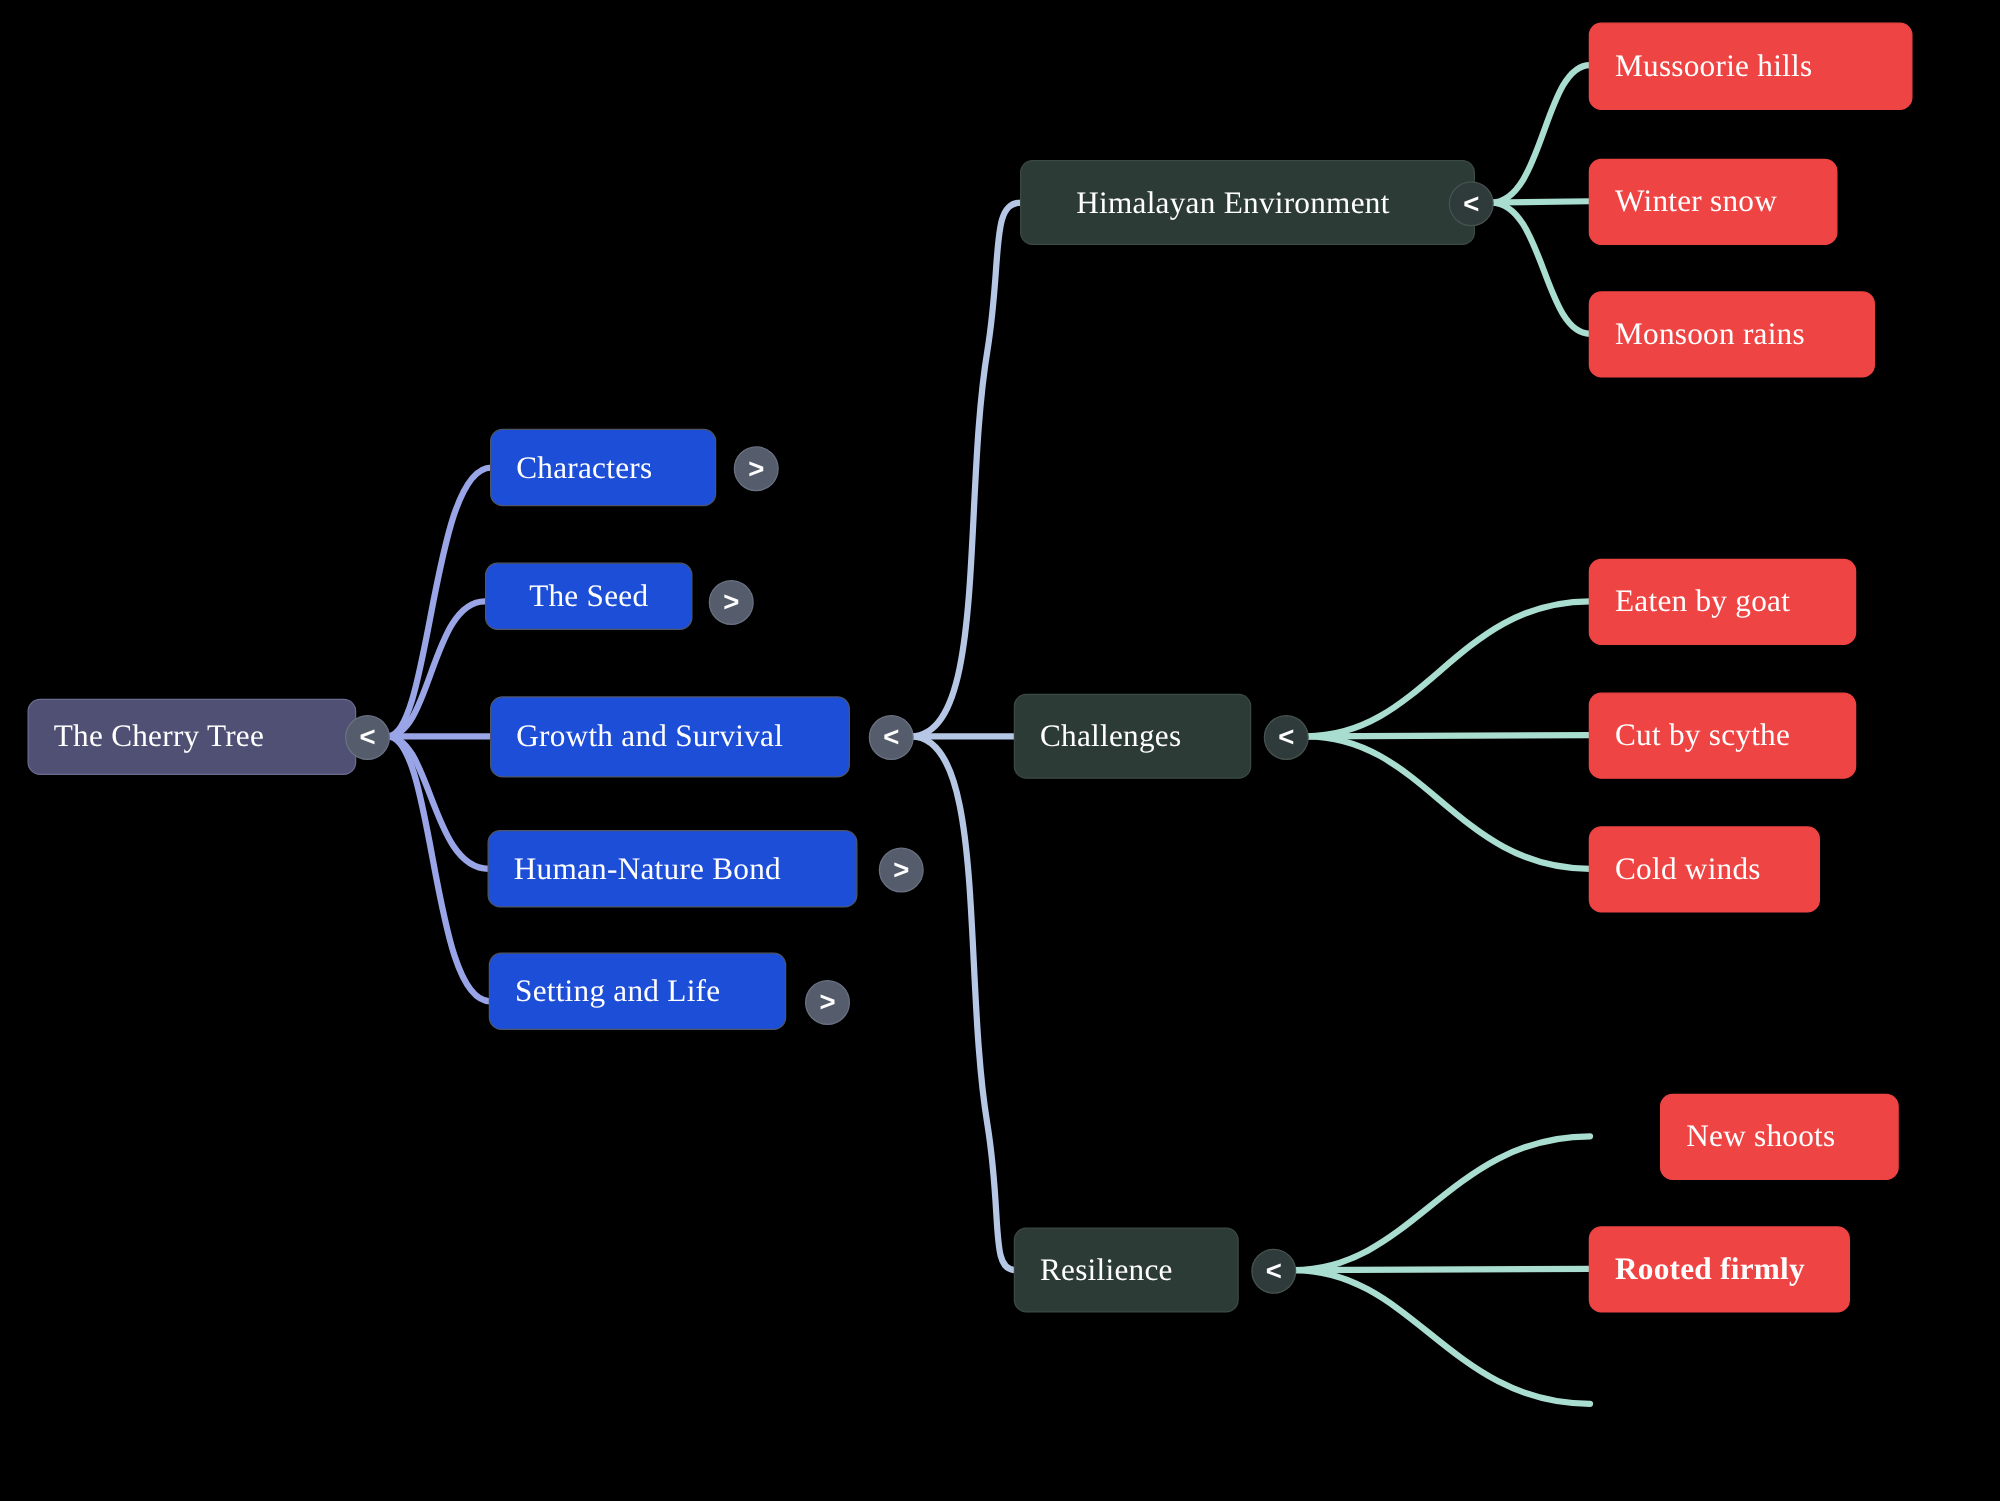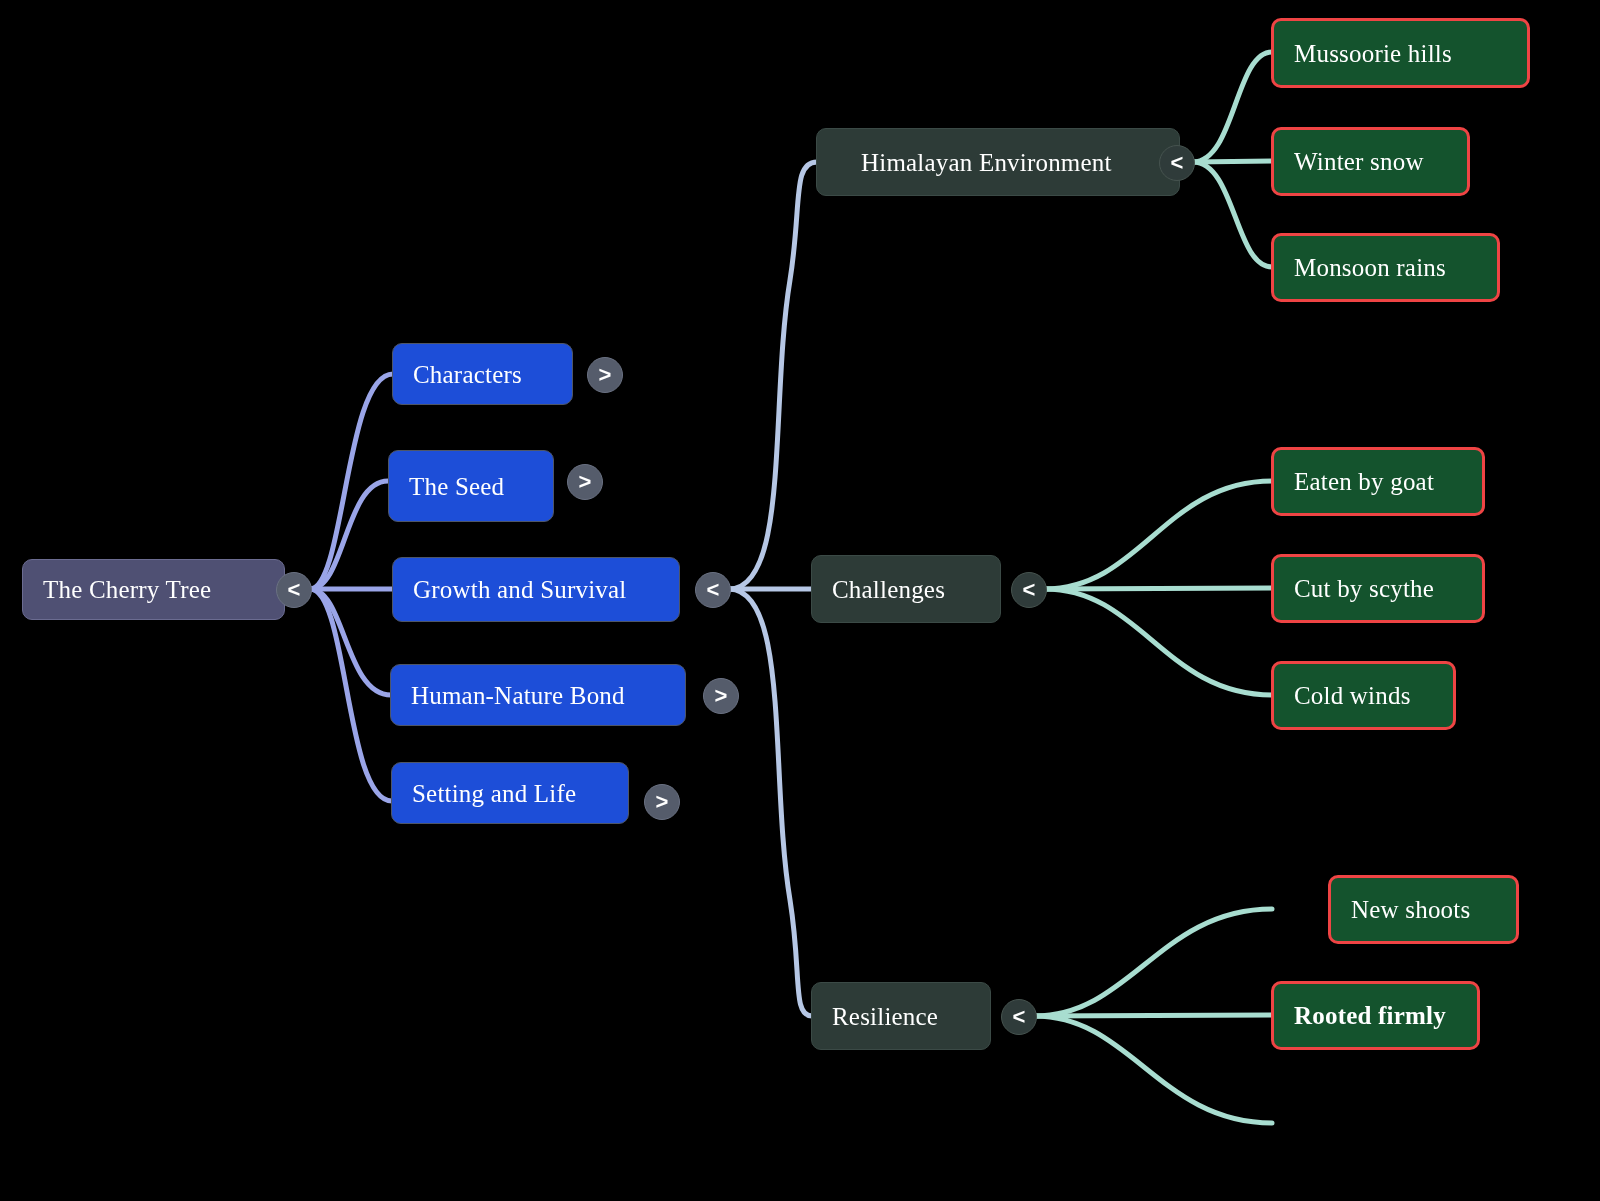--- a/index.html
+++ b/index.html
@@ -44,22 +44,22 @@
   }
   .node-branch {
     background: #1d4ed8;
     border: 1px solid #4e5667;
   }
   .node-section {
     background: #2d3b37;
     border: 1px solid #3b4a46;
   }
   .node-leaf {
-    background: #14532d;
-    border: 3px solid #ef4444;
+    background: #ef4444;
+    border: 1px solid #ef4444;
   }
   .toggle {
     position: absolute;
     width: 34px;
     height: 34px;
     border-radius: 50%;
     display: flex;
     align-items: center;
     justify-content: center;
     color: #ffffff;
@@ -121,21 +121,21 @@
     <span>&lt;</span>
   </div>
 
   <div class="node node-branch" style="left:392px; top:343px; width:181px; height:62px;">
     <span>Characters</span>
   </div>
   <div class="toggle toggle-purple" style="left:587px; top:357px;">
     <span>&gt;</span>
   </div>
 
-  <div class="node node-branch" style="left:388px; top:450px; width:166px; height:72px;">
+  <div class="node node-branch" style="left:388px; top:450px; width:166px; height:54px;justify-content:center;">
     <span>The Seed</span>
   </div>
   <div class="toggle toggle-purple" style="left:567px; top:464px;">
     <span>&gt;</span>
   </div>
 
   <div class="node node-branch" style="left:392px; top:557px; width:288px; height:65px;">
     <span>Growth and Survival</span>
   </div>
   <div class="toggle toggle-purple" style="left:695px; top:572px;">

